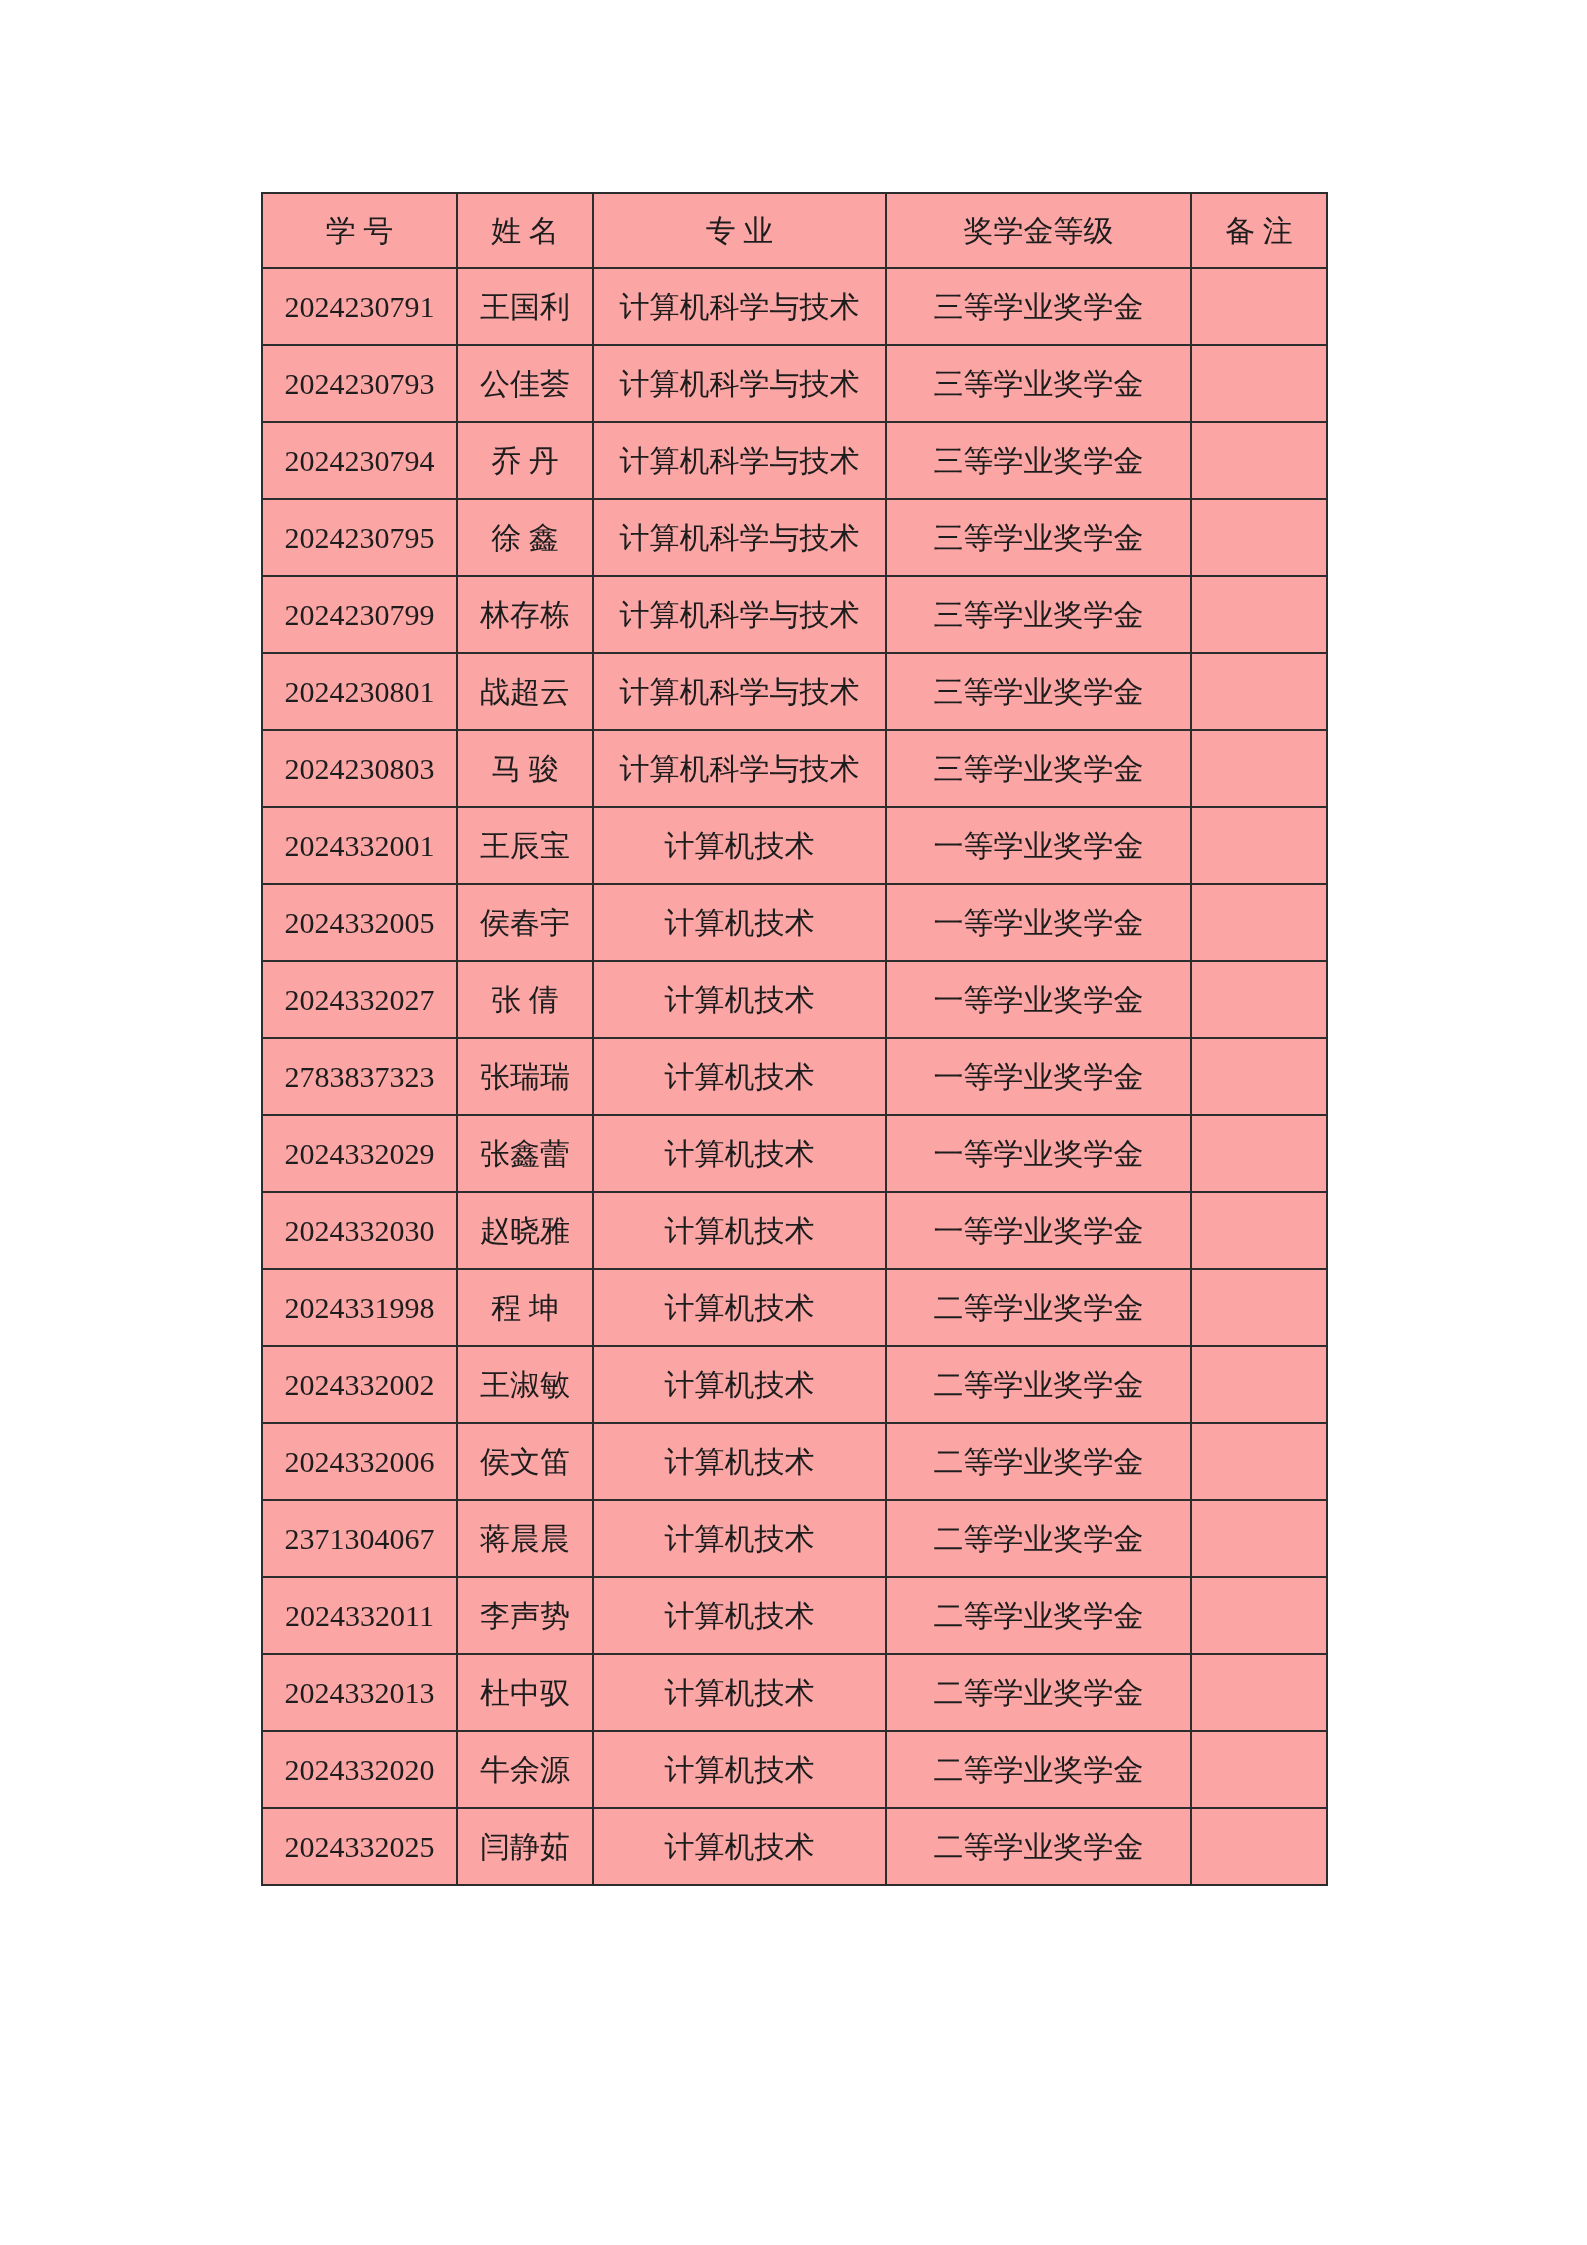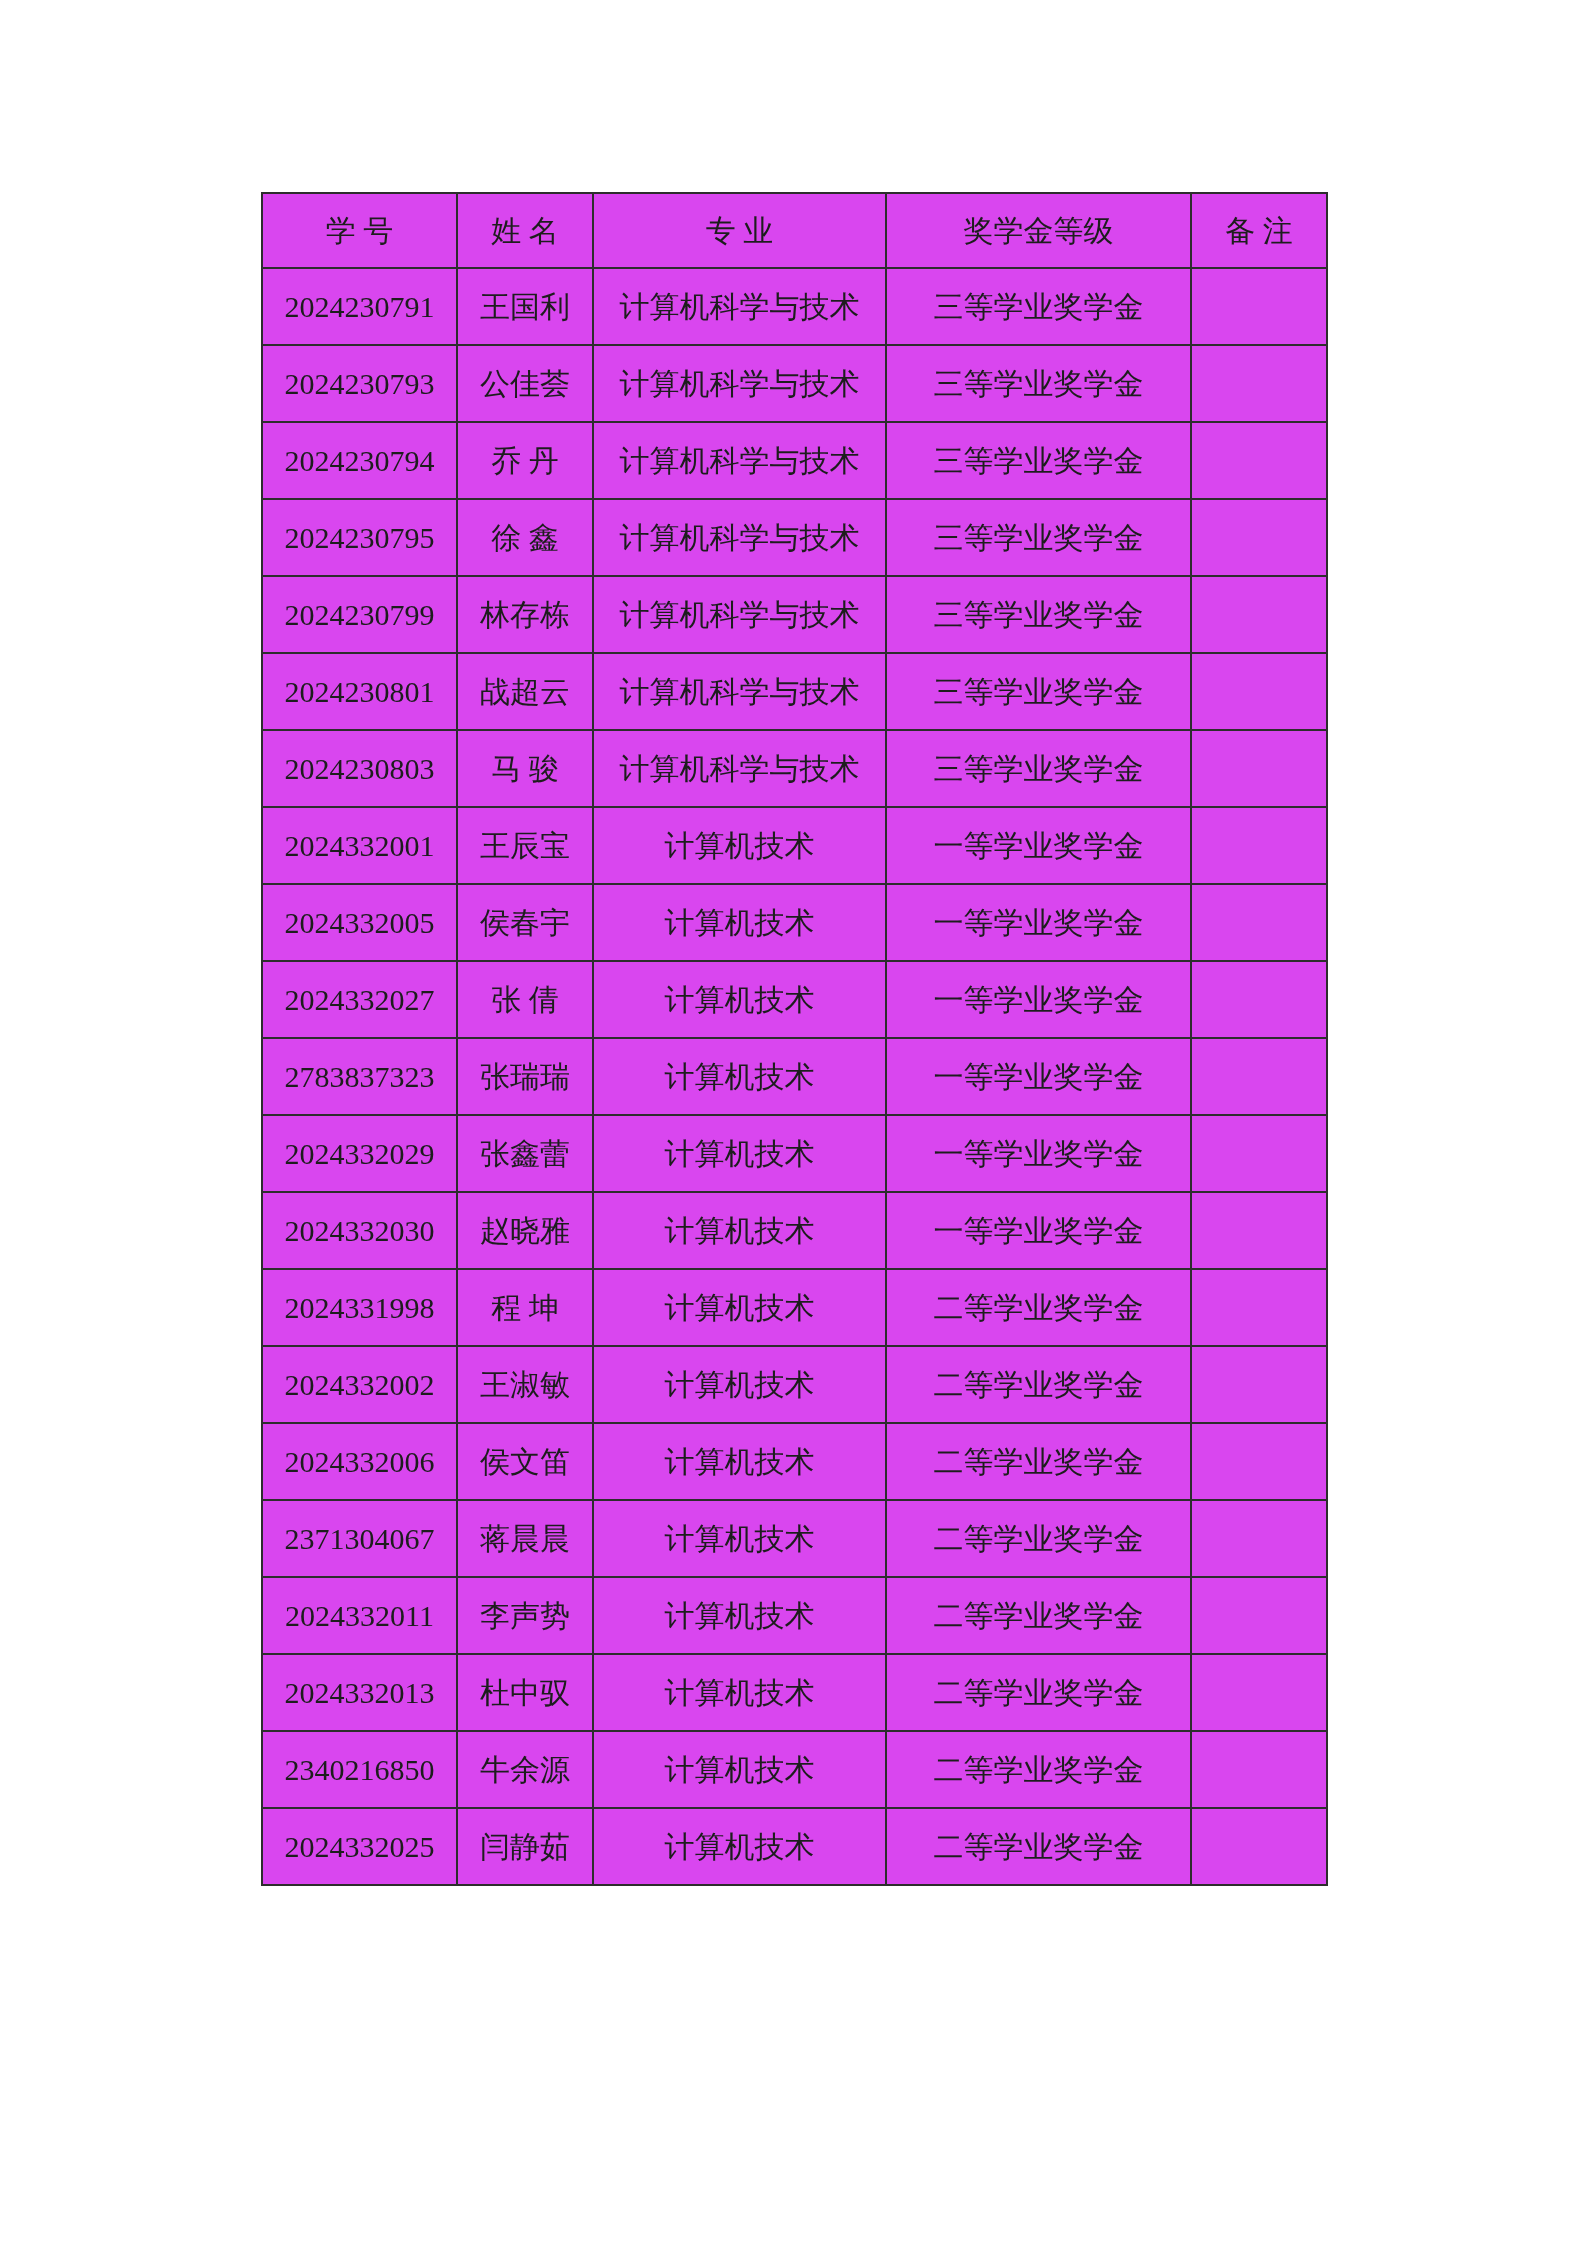--- a/index.html
+++ b/index.html
@@ -21,21 +21,21 @@
     height: 2245px;
     background: #ffffff;
   }
   table.scholarship {
     position: absolute;
     left: 261px;
     top: 192px;
     width: 1065px;
     border-collapse: collapse;
     table-layout: fixed;
-    background: #d946ef;
+    background: #fca5a5;
   }
   table.scholarship th,
   table.scholarship td {
     border: 2px solid #2d2d2d;
     height: 75px;
     padding: 0;
     text-align: center;
     vertical-align: middle;
     font-size: 30px;
     font-weight: normal;
@@ -197,21 +197,21 @@
         <td></td>
       </tr>
       <tr>
         <td>2024332013</td>
         <td>杜中驭</td>
         <td>计算机技术</td>
         <td>二等学业奖学金</td>
         <td></td>
       </tr>
       <tr>
-        <td>2340216850</td>
+        <td>2024332020</td>
         <td>牛余源</td>
         <td>计算机技术</td>
         <td>二等学业奖学金</td>
         <td></td>
       </tr>
       <tr>
         <td>2024332025</td>
         <td>闫静茹</td>
         <td>计算机技术</td>
         <td>二等学业奖学金</td>

